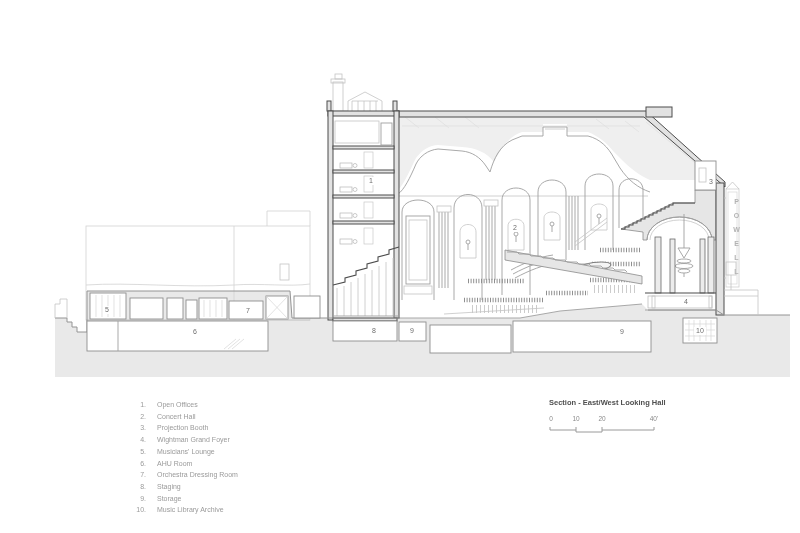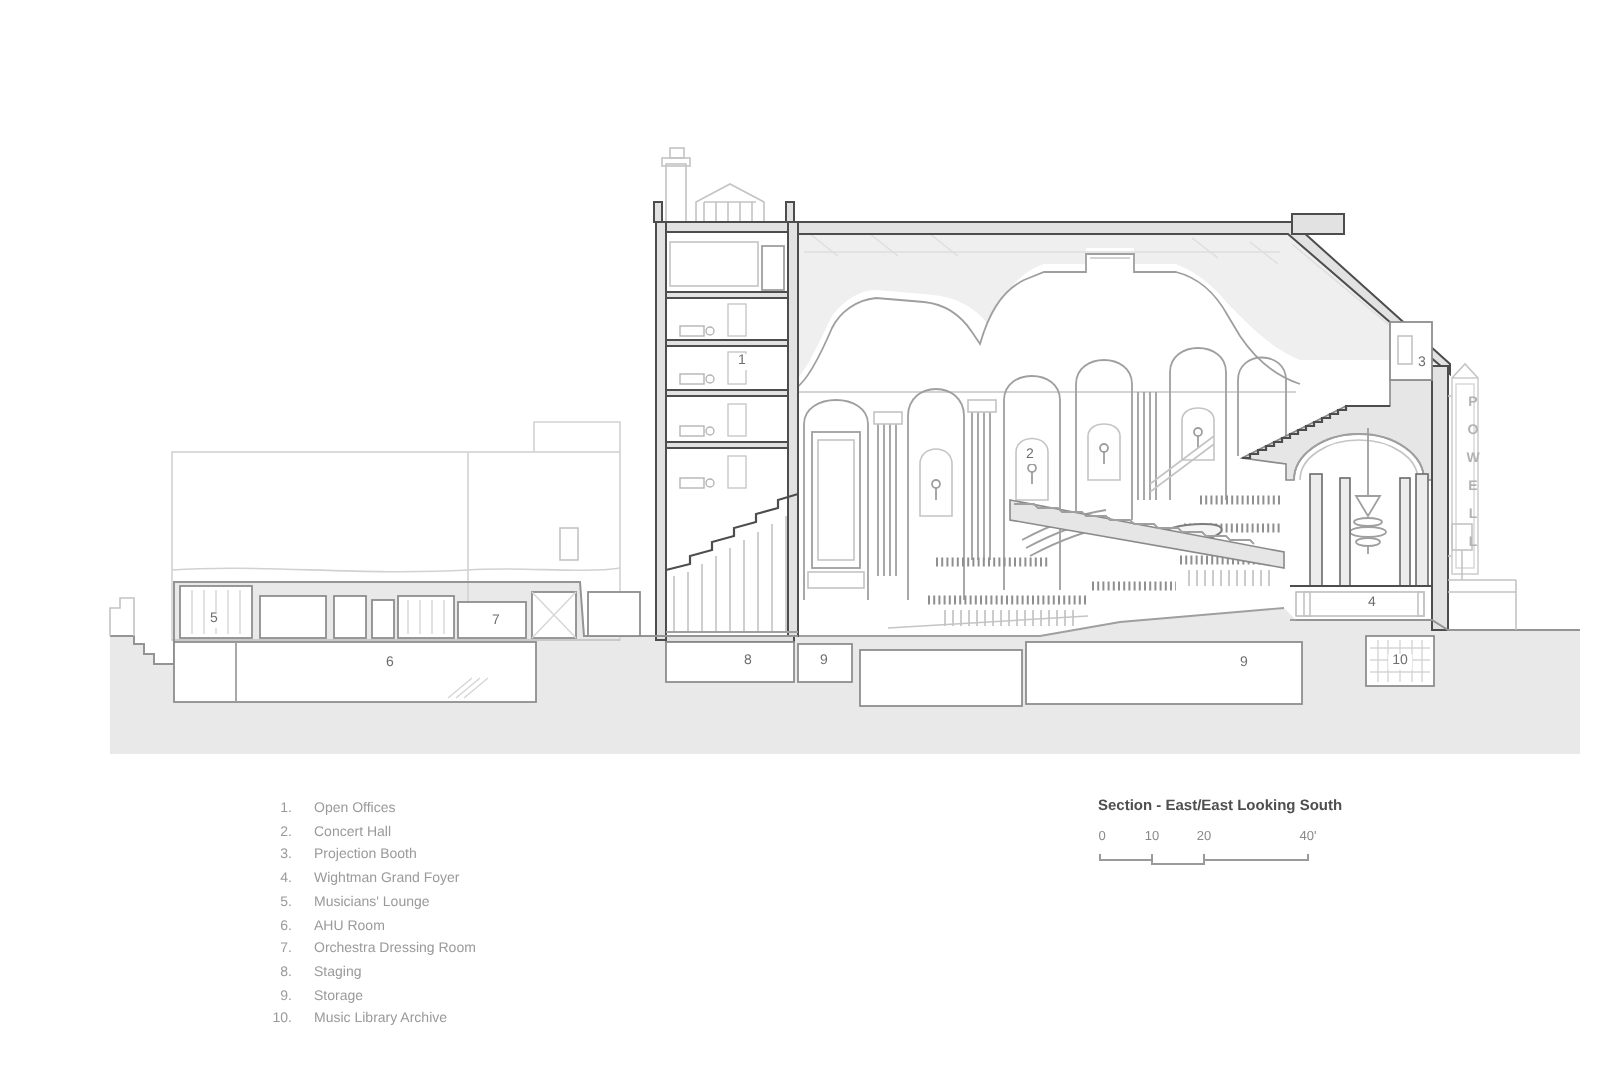--- a/index.html
+++ b/index.html
@@ -290,21 +290,21 @@
           <span class="num">9.</span>
           <span>Storage</span>
         </div>
         <div class="legend-row">
           <span class="num">10.</span>
           <span>Music Library Archive</span>
         </div>
       </div>
   </div>
 
-  <div id="caption-title">Section - East/East Looking South</div>
+  <div id="caption-title">Section - East/West Looking Hall</div>
   <div id="scalebar">
     <div id="scale-ticks">
         <span style="left: 2px;">0</span>
         <span style="left: 27px;">10</span>
         <span style="left: 53px;">20</span>
         <span style="left: 105px;">40'</span>
       </div>
     <svg width="110" height="8" viewBox="0 0 110 8">
       <path d="M1,1 v3 h26 v2 h26 v-2 h52 v-3 M27,1 v3 M53,1 v3" fill="none" stroke="#9a9a9a" stroke-width="1"></path>
     </svg>

